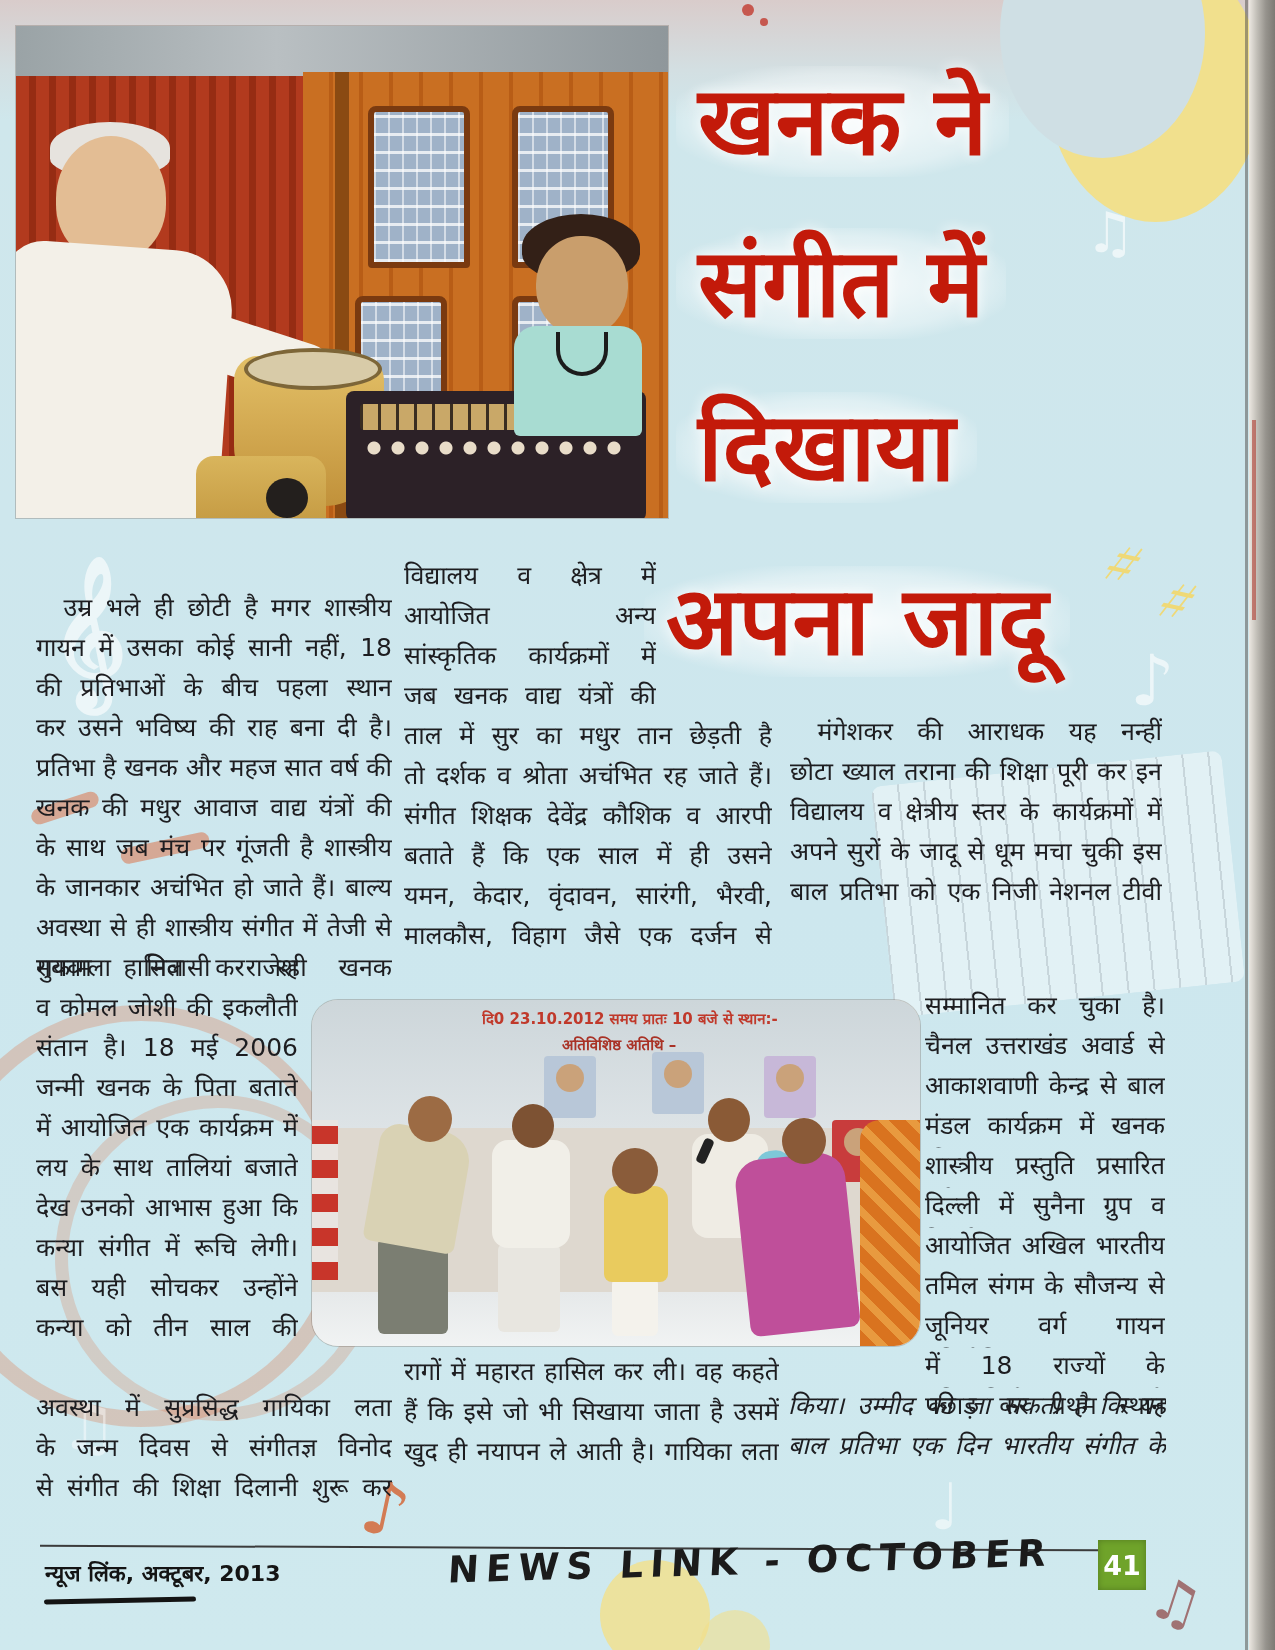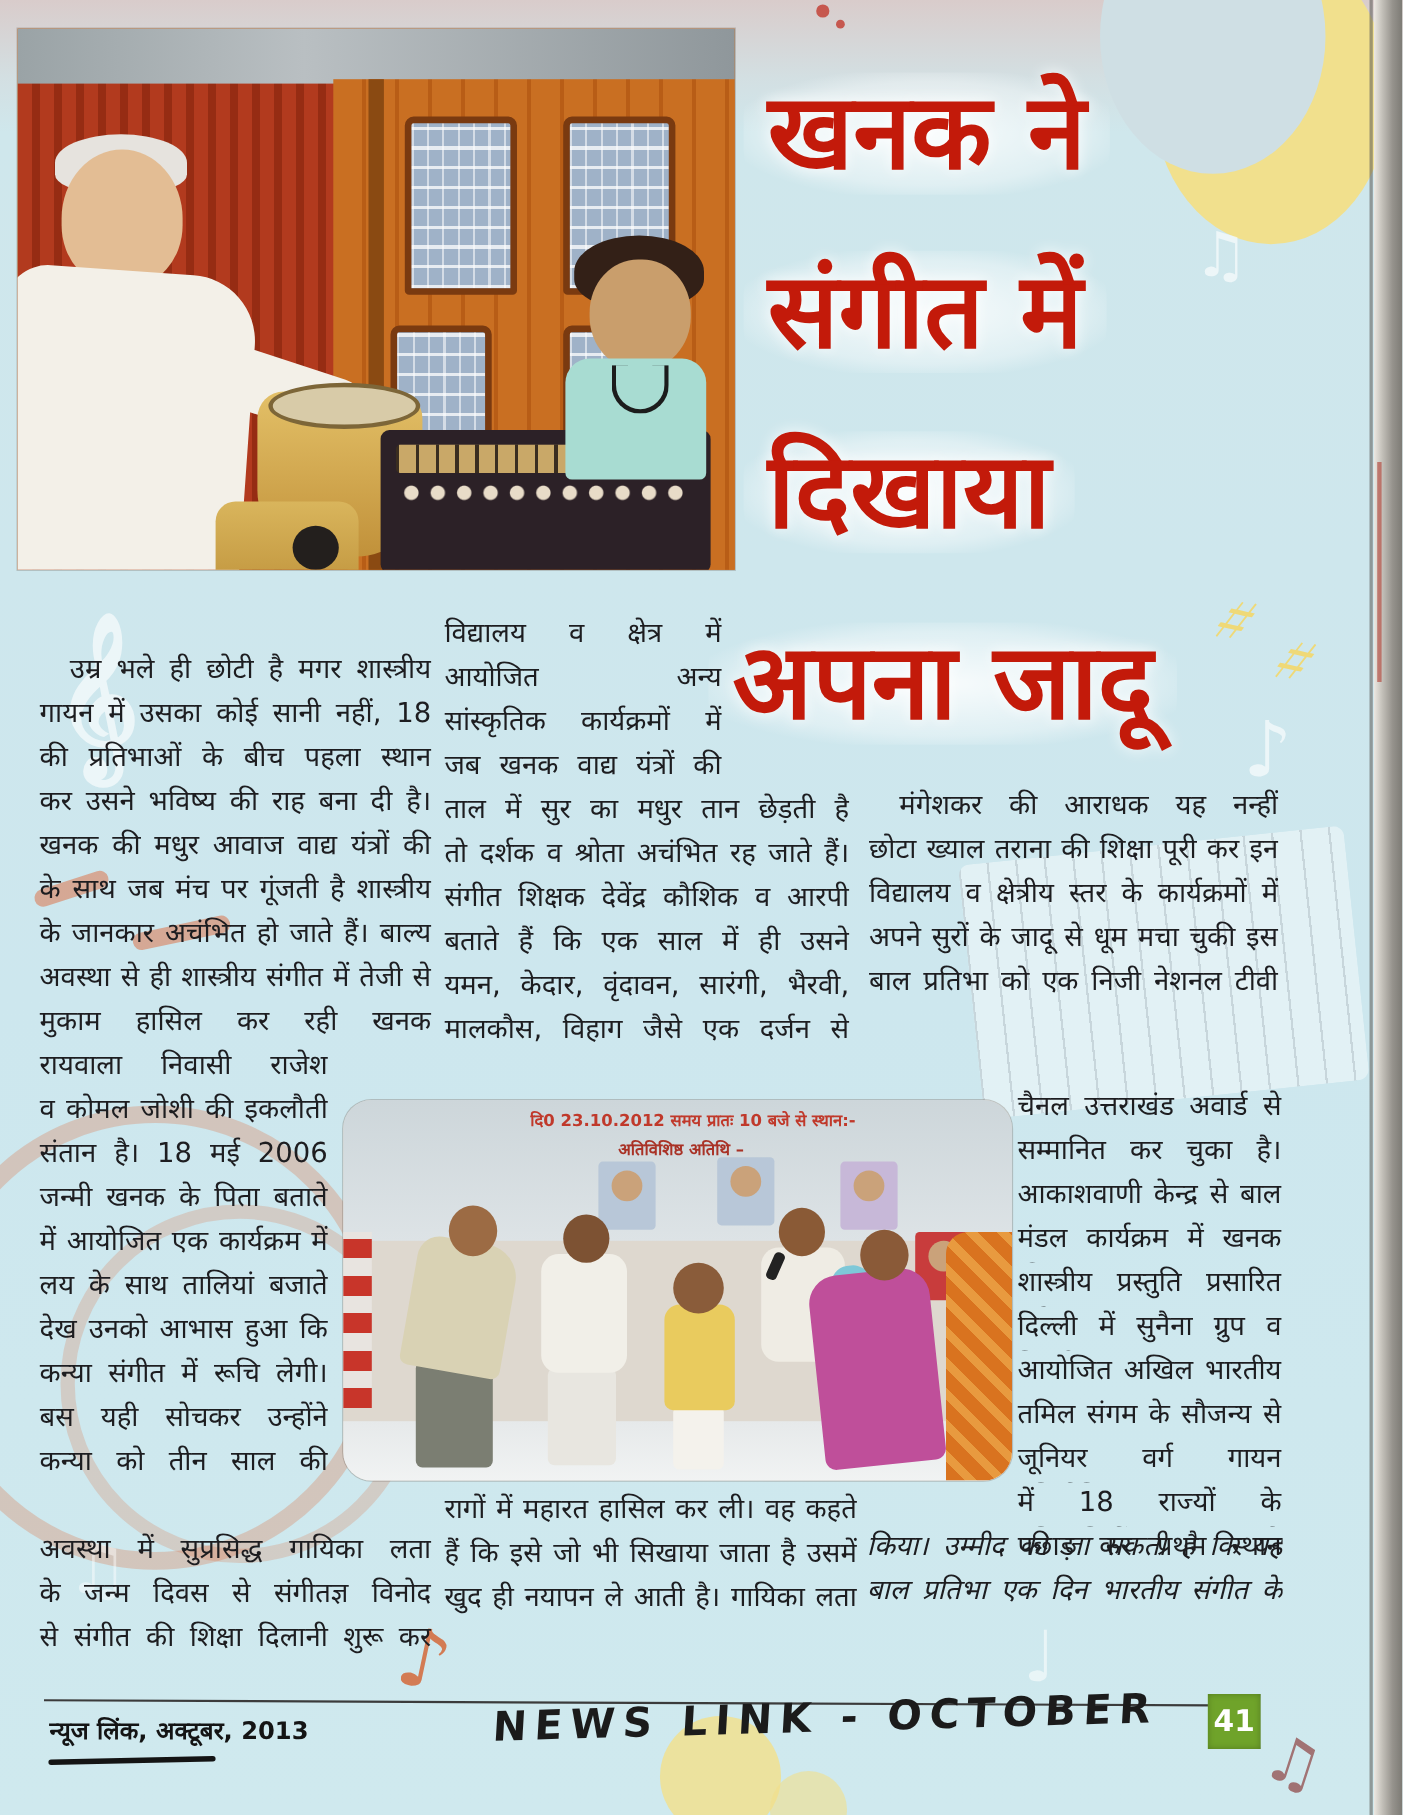--- a/index.html
+++ b/index.html
@@ -157,20 +157,21 @@
 <div class="hline" style="left:676px;top:66px;">खनक ने</div>
 <div class="hline" style="left:676px;top:228px;">संगीत में</div>
 <div class="hline" style="left:676px;top:392px;">दिखाया</div>
 <div class="hline" style="left:644px;top:566px;">अपना जादू</div>
 
 <div class="textblock" style="left:36px;top:548px;width:356px;margin-top:40px;" data-indent="1">
     <div class="tline">उम्र भले ही छोटी है मगर शास्त्रीय</div>
     <div class="tline">गायन में उसका कोई सानी नहीं, 18 राज्यों</div>
     <div class="tline">की प्रतिभाओं के बीच पहला स्थान हासिल</div>
     <div class="tline">कर उसने भविष्य की राह बना दी है। यह</div>
+    <div class="tline">प्रतिभा है खनक और महज सात वर्ष की</div>
     <div class="tline">खनक की मधुर आवाज वाद्य यंत्रों की ताल</div>
     <div class="tline">के साथ जब मंच पर गूंजती है शास्त्रीय विधा</div>
     <div class="tline">के जानकार अचंभित हो जाते हैं। बाल्य</div>
     <div class="tline">अवस्था से ही शास्त्रीय संगीत में तेजी से नये</div>
     <div class="tline">मुकाम हासिल कर रही खनक हरिपुरकलां</div>
   </div>
 <div class="textblock" style="left:36px;top:948px;width:262px;">
     <div class="tline">रायवाला निवासी राजेश जोशी</div>
     <div class="tline">व कोमल जोशी की इकलौती</div>
     <div class="tline">संतान है। 18 मई 2006 को</div>
@@ -209,22 +210,22 @@
   </div>
 
 <div class="textblock" style="left:790px;top:712px;width:372px;" data-indent="1">
     <div class="tline">मंगेशकर की आराधक यह नन्हीं प्रतिभा</div>
     <div class="tline">छोटा ख्याल तराना की शिक्षा पूरी कर इन</div>
     <div class="tline">विद्यालय व क्षेत्रीय स्तर के कार्यक्रमों में</div>
     <div class="tline">अपने सुरों के जादू से धूम मचा चुकी इस</div>
     <div class="tline">बाल प्रतिभा को एक निजी नेशनल टीवी</div>
   </div>
 <div class="textblock" style="left:925px;top:988px;width:240px;line-height:36px;">
+    <div class="tline">सम्मानित कर चुका है।</div>
     <div class="tline">चैनल उत्तराखंड अवार्ड से</div>
-    <div class="tline">सम्मानित कर चुका है।</div>
     <div class="tline">आकाशवाणी केन्द्र से बाल</div>
     <div class="tline">मंडल कार्यक्रम में खनक की</div>
     <div class="tline">शास्त्रीय प्रस्तुति प्रसारित हुई।</div>
     <div class="tline">दिल्ली में सुनैना ग्रुप व दिल्ली</div>
     <div class="tline">आयोजित अखिल भारतीय</div>
     <div class="tline">तमिल संगम के सौजन्य से</div>
     <div class="tline">जूनियर वर्ग गायन प्रतियोगिता</div>
     <div class="tline">में 18 राज्यों के प्रतिभागियों को</div>
     <div class="tline">पछाड़ कर प्रथम स्थान प्राप्त</div>
   </div>

